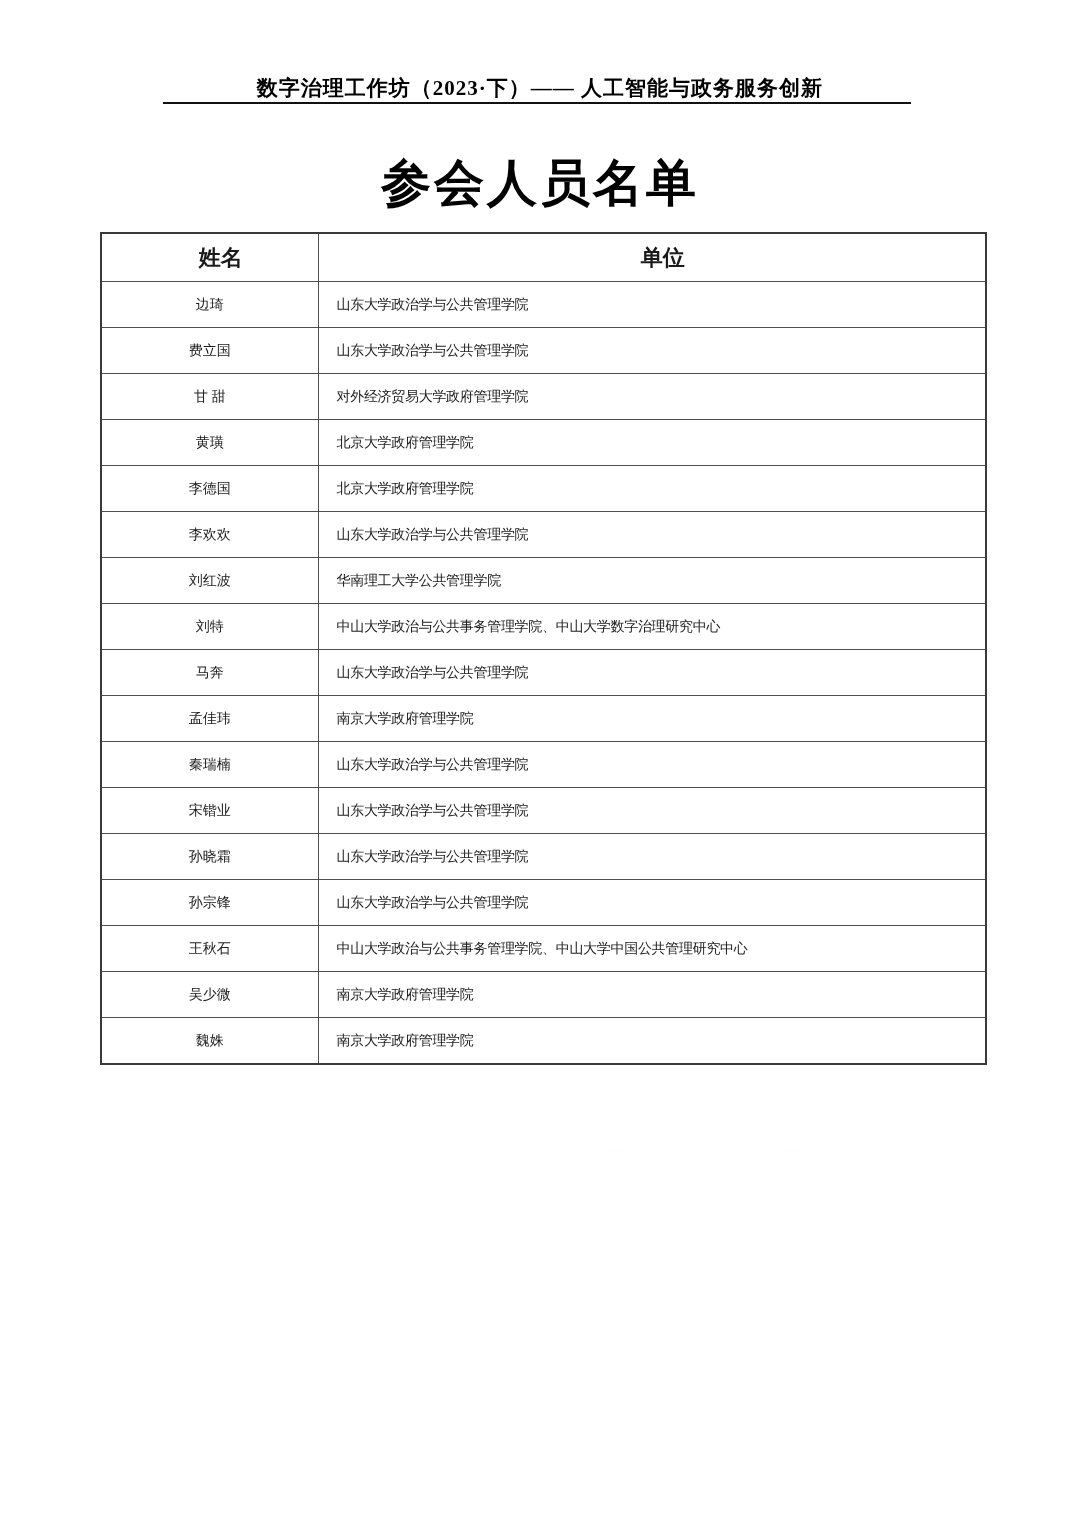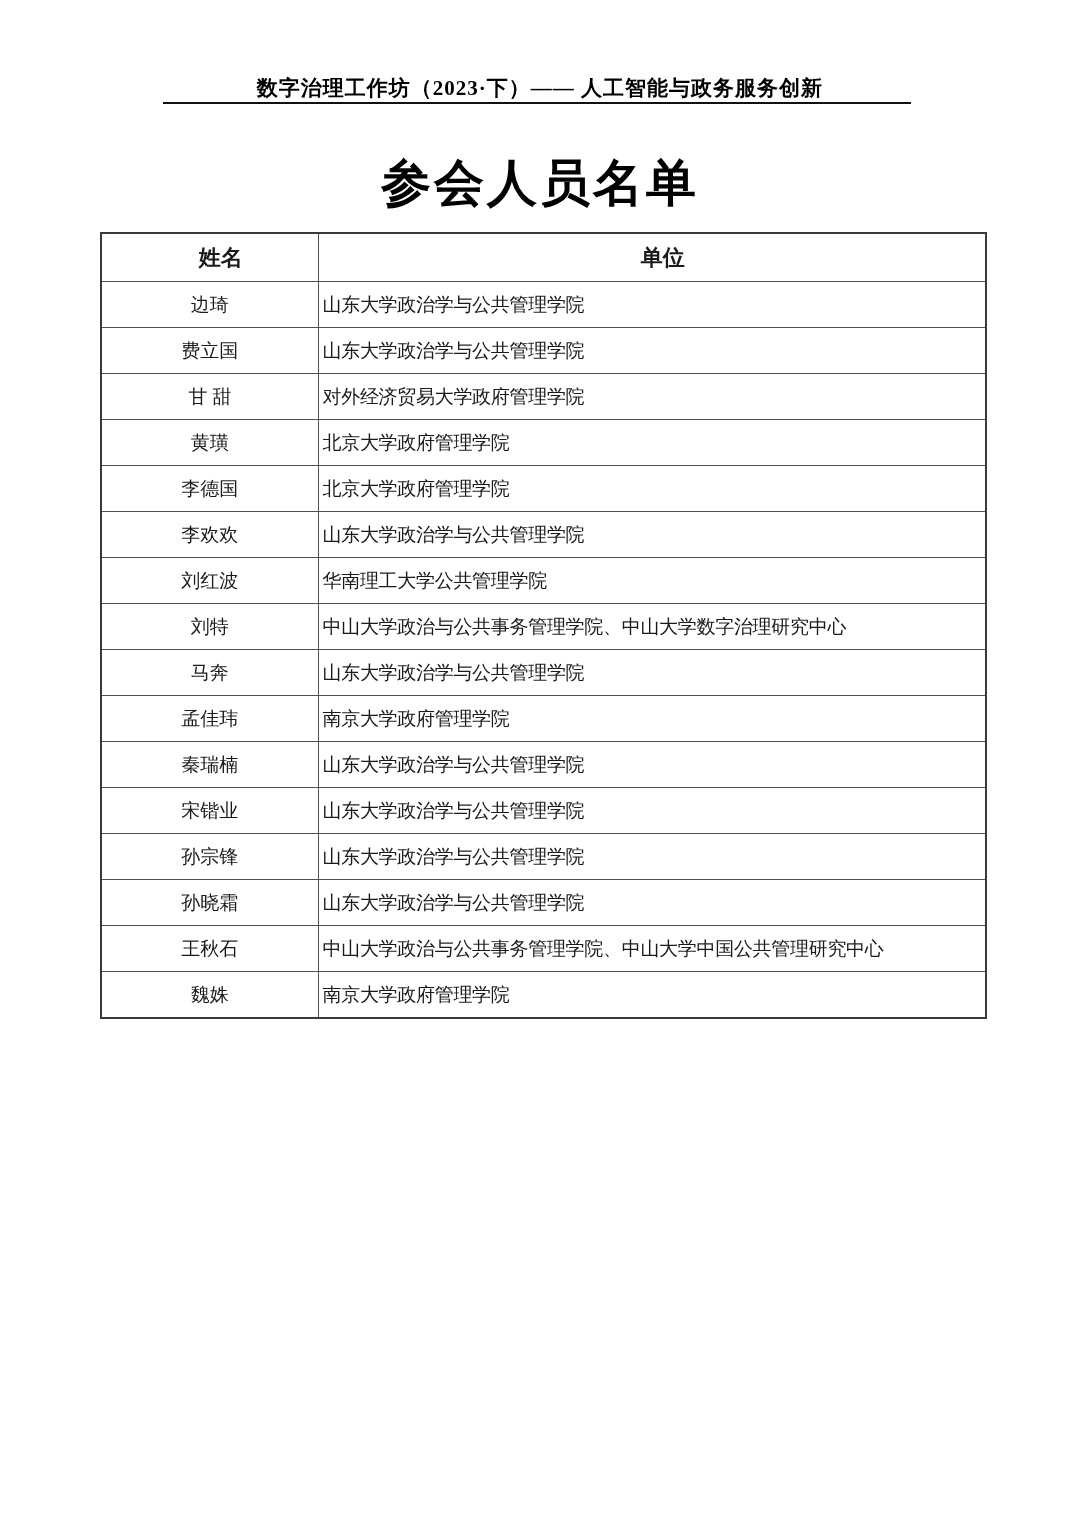--- a/index.html
+++ b/index.html
@@ -47,25 +47,25 @@
   }
   table.participants th{
     height:45px;
     font-size:22px;
     font-weight:bold;
     text-align:center;
     padding-left:23px;
   }
   table.participants td{
     height:43px;
-    font-size:19px;
+    font-size:14px;
     font-weight:normal;
   }
   td.cell-name{text-align:center;}
-  td.cell-unit{text-align:left;padding-left:4px;letter-spacing:-0.3px;}
+  td.cell-unit{text-align:left;padding-left:18px;letter-spacing:-0.3px;}
   .photo-wrap{
     position:absolute;top:1118px;left:0;width:1080px;height:410px;
     overflow:hidden;
   }
   .photo-wrap svg{display:block;}
 </style>
 </head>
 <body>
 
 <div class="page">
@@ -144,34 +144,38 @@
           <td class="cell-unit">山东大学政治学与公共管理学院</td>
         </tr>
 
         <tr>
           <td class="cell-name">宋锴业</td>
           <td class="cell-unit">山东大学政治学与公共管理学院</td>
         </tr>
 
 
         <tr>
+          <td class="cell-name">孙晓霜</td>
+          <td class="cell-unit">山东大学政治学与公共管理学院</td>
+        </tr>
+
+        <tr>
           <td class="cell-name">孙宗锋</td>
-          <td class="cell-unit">山东大学政治学与公共管理学院</td>
-        </tr>
-
-        <tr>
-          <td class="cell-name">孙晓霜</td>
           <td class="cell-unit">山东大学政治学与公共管理学院</td>
         </tr>
 
         <tr>
           <td class="cell-name">王秋石</td>
           <td class="cell-unit">中山大学政治与公共事务管理学院、中山大学中国公共管理研究中心</td>
         </tr>
 
+        <tr>
+          <td class="cell-name">吴少微</td>
+          <td class="cell-unit">南京大学政府管理学院</td>
+        </tr>
 
         <tr>
           <td class="cell-name">魏姝</td>
           <td class="cell-unit">南京大学政府管理学院</td>
         </tr>
       </tbody>
   </table>
 
   <div class="photo-wrap">
     <svg width="1080" height="410" viewBox="0 0 1080 410" xmlns="http://www.w3.org/2000/svg">

